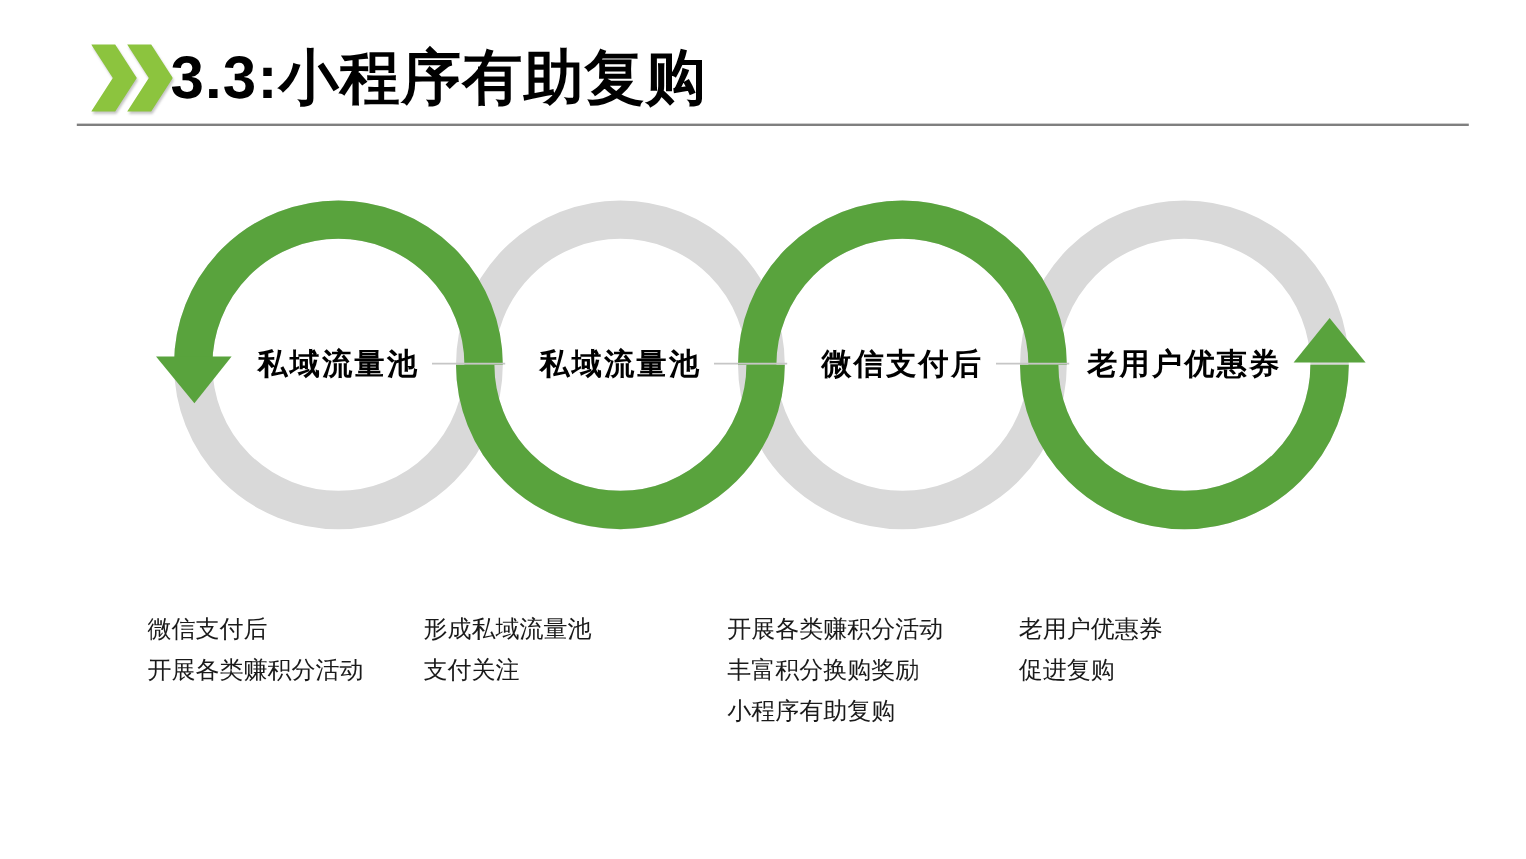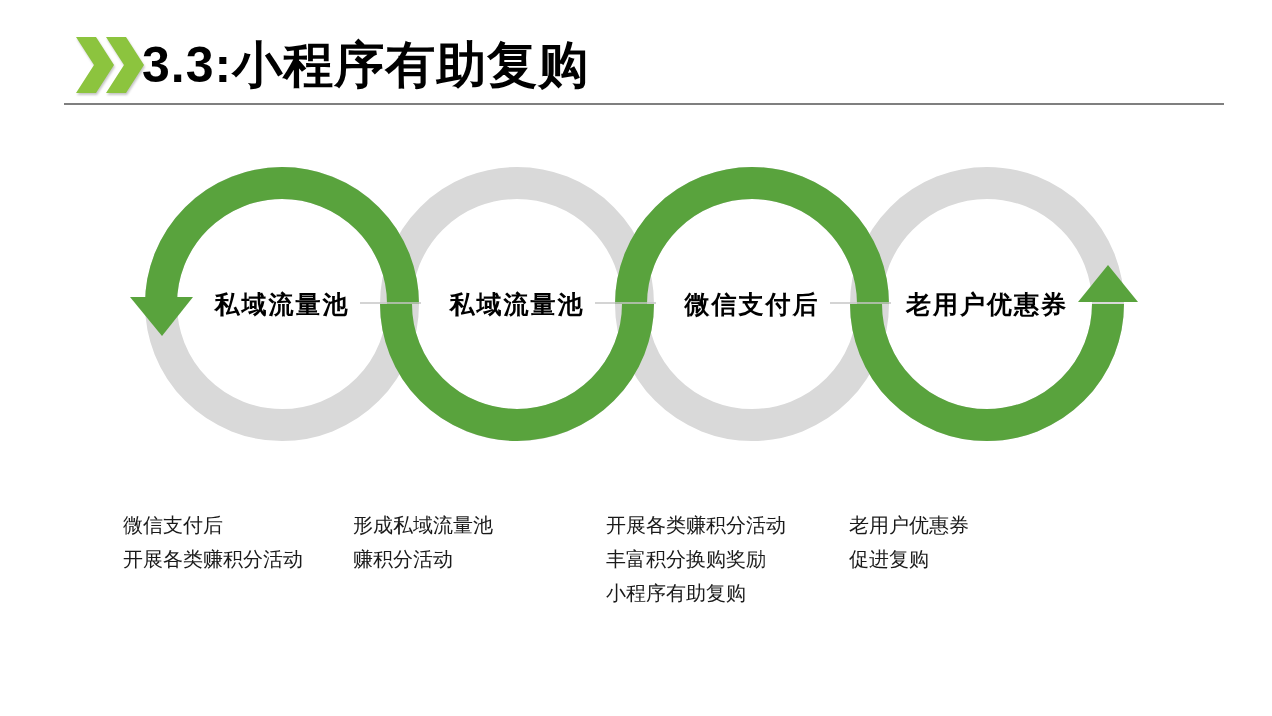--- a/index.html
+++ b/index.html
@@ -66,21 +66,21 @@
   <div class="step-label" style="left:392px;">私域流量池</div>
   <div class="step-label" style="left:627px;">微信支付后</div>
   <div class="step-label" style="left:862px;">老用户优惠券</div>
 
   <div class="step-details" style="left:123px;">
     <div class="detail-line">微信支付后</div>
     <div class="detail-line">开展各类赚积分活动</div>
   </div>
   <div class="step-details" style="left:353px;">
     <div class="detail-line">形成私域流量池</div>
-    <div class="detail-line">赚积分活动</div>
+    <div class="detail-line">支付关注</div>
   </div>
   <div class="step-details" style="left:606px;">
     <div class="detail-line">开展各类赚积分活动</div>
     <div class="detail-line">丰富积分换购奖励</div>
     <div class="detail-line">小程序有助复购</div>
   </div>
   <div class="step-details" style="left:849px;">
     <div class="detail-line">老用户优惠券</div>
     <div class="detail-line">促进复购</div>
   </div>

